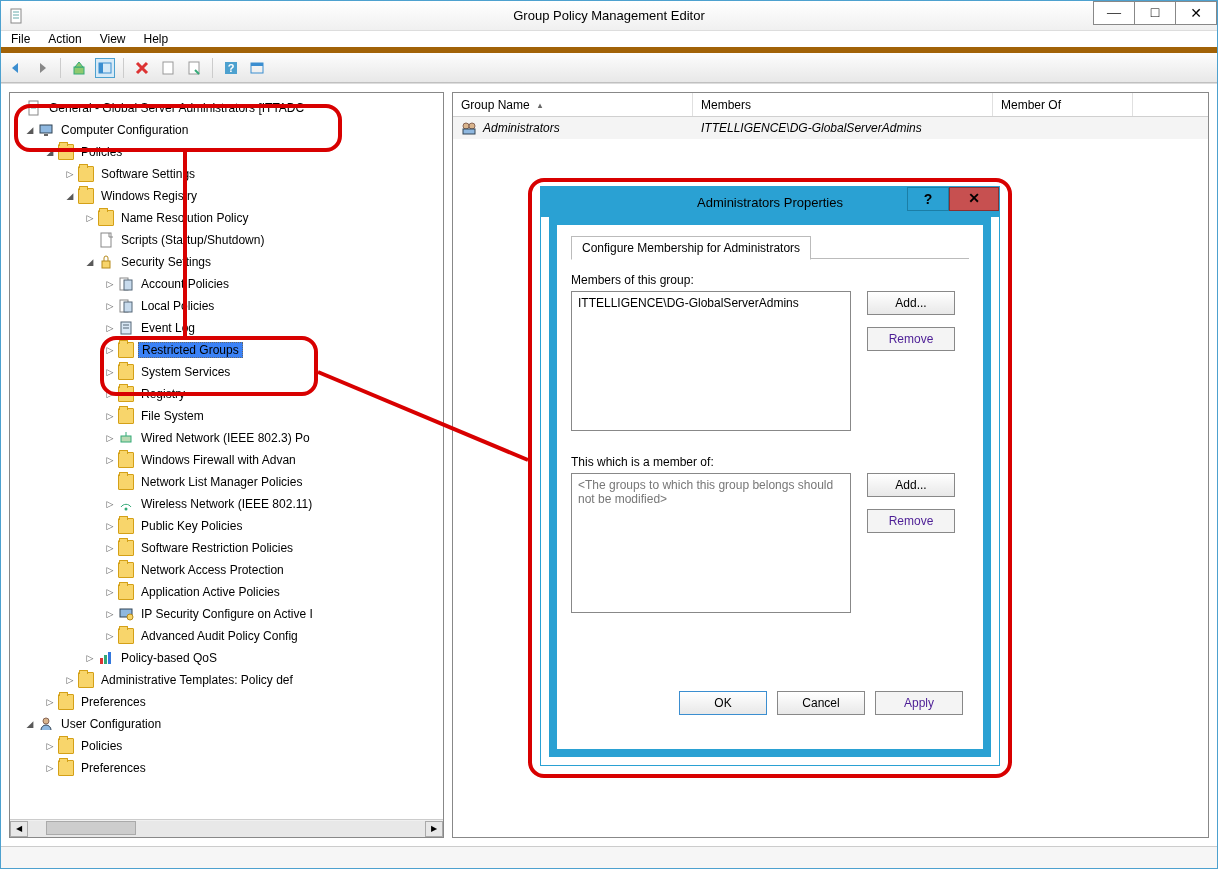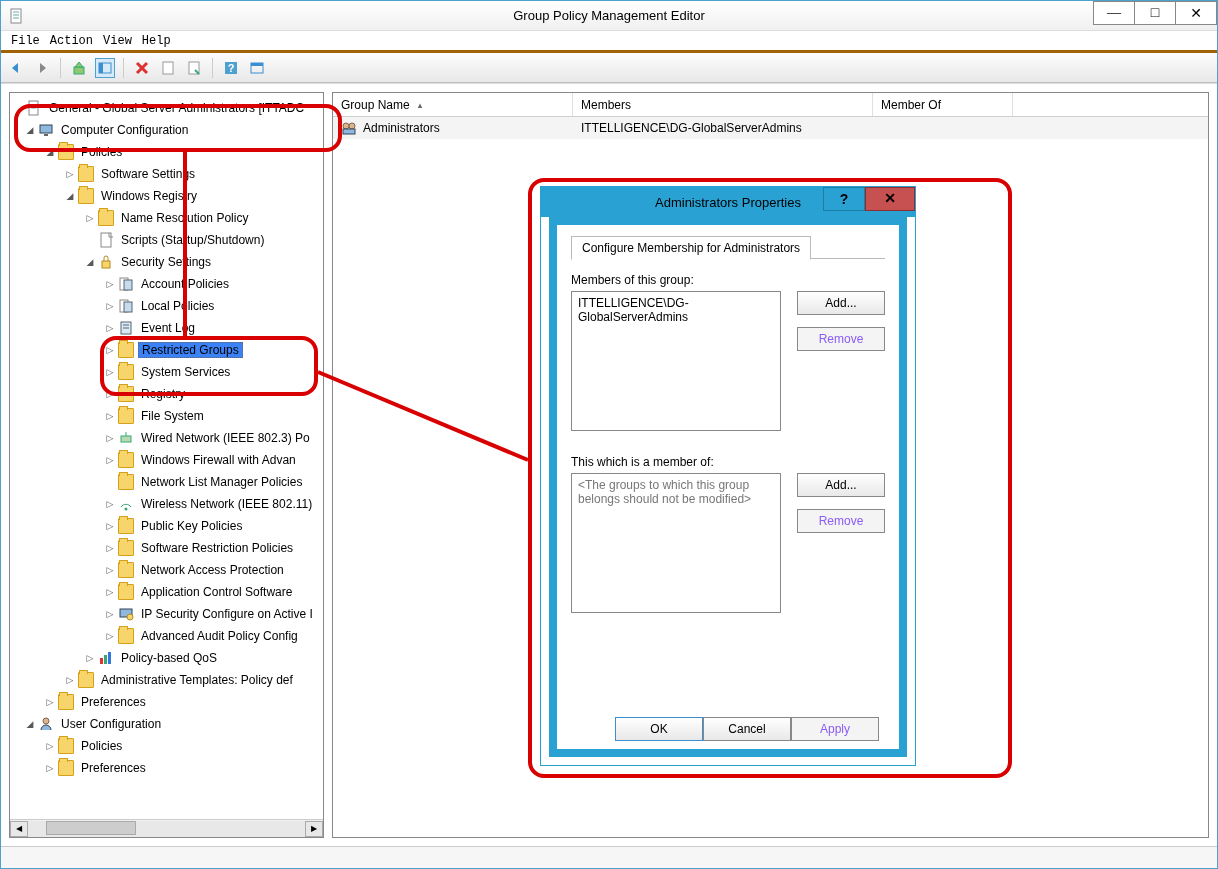--- a/index.html
+++ b/index.html
@@ -3,67 +3,67 @@
 <meta charset="utf-8">
 <style>
 * { box-sizing: border-box; margin: 0; padding: 0; }
 body { font-family: "Segoe UI", Tahoma, sans-serif; font-size: 12px; background: #fff; overflow: hidden; width: 1218px; height: 869px; position: relative; }
 .window { width: 1218px; height: 869px; border: 1px solid #4da1cf; background: #fff; display: flex; flex-direction: column; }
 .titlebar { height: 30px; background: linear-gradient(#fff, #f0f0f0); display: flex; align-items: center; position: relative; border-bottom: 1px solid #ddd; }
 .title-icon { width: 16px; height: 16px; margin: 0 8px; }
 .title-text { position: absolute; left: 50%; transform: translateX(-50%); font-size: 13px; color: #000; }
 .win-buttons { position: absolute; right: 0; top: 0; display: flex; }
 .win-btn { width: 42px; height: 24px; border: 1px solid #888; background: #fff; display: flex; align-items: center; justify-content: center; font-size: 14px; font-family: "Segoe UI Symbol"; cursor: default; margin-left: -1px; }
-.menubar { height: 22px; padding: 2px 10px; background: #fff; display: flex; gap: 10px; align-items: center; border-bottom: 3px solid #a16207; font-family: Liberation Mono, monospace; }
+.menubar { height: 22px; padding: 2px 10px; background: #fff; display: flex; gap: 18px; align-items: center; border-bottom: 6px solid #a16207; }
 .menu-item { font-size: 12px; cursor: default; }
 .toolbar { height: 30px; background: linear-gradient(#fdfdfd, #e8e8e8); border-bottom: 1px solid #c0c0c0; display: flex; align-items: center; padding: 0 5px; gap: 6px; }
 .tb-btn { width: 20px; height: 20px; display: flex; align-items: center; justify-content: center; }
 .tb-sep { width: 1px; height: 20px; background: #ccc; margin: 0 2px; }
 .client { flex: 1; display: flex; border-top: 1px solid #ddd; }
-.tree-pane { width: 315px; border: 1px solid #888; margin: 8px 4px 8px 8px; background: #fff; overflow: hidden; position: relative; display:flex; flex-direction:column;}
+.tree-pane { width: 435px; border: 1px solid #888; margin: 8px 4px 8px 8px; background: #fff; overflow: hidden; position: relative; display:flex; flex-direction:column;}
 .tree-scroll { flex:1; overflow: hidden; }
 .tree { padding: 4px 0; font-size: 12px; white-space: nowrap; }
 .tree-row { display: flex; align-items: center; height: 22px; padding-right: 4px; cursor: default; }
 .tree-row.selected .lbl { background: #3b82f6; border: 1px dotted #666; padding: 0 3px; }
 .tree-row .lbl { padding: 0 3px; }
 .toggle { width: 12px; text-align: center; color: #595959; font-size: 9px; margin-right: 2px; font-family:"Segoe UI Symbol"; }
 .ticon { width: 16px; height: 16px; margin-right: 4px; flex-shrink: 0; }
 .folder { background: #f8d56b; border: 1px solid #d4a017; border-radius: 1px; position: relative; }
 .folder::before { content:""; position:absolute; top:-3px; left:0; width:7px; height:3px; background:#f8d56b; border:1px solid #d4a017; border-bottom:none; border-radius:1px 1px 0 0;}
 .tree-hscroll { height:18px; border-top:1px solid #ccc; display:flex; align-items:center; background:#f0f0f0; }
 .hscroll-btn { width:18px; height:16px; border:1px solid #aaa; background:#e8e8e8; font-size:8px; text-align:center; line-height:14px;}
 .hscroll-track { flex:1; height:16px; background:#e8e8e8; position:relative; }
 .hscroll-thumb { position:absolute; left:18px; width:90px; height:14px; top:0; background:#cdcdcd; border:1px solid #aaa; }
 .list-pane { flex: 1; border: 1px solid #888; margin: 8px 8px 8px 4px; background: #fff; position: relative; }
 .list-header { display: flex; height: 24px; border-bottom: 1px solid #d0d0d0; background: #fff; }
 .col { border-right: 1px solid #e0e0e0; padding: 4px 8px; font-size: 12px; display: flex; align-items: center; }
 .col.sort::after { content: "▴"; font-size: 9px; margin-left: 8px; color: #666; }
 .list-row { display: flex; height: 22px; align-items: center; background: #f4f4f4; }
-.list-row .cell { padding: 0 8px; display: flex; align-items: center; }
+.list-row .cell { padding: 0 8px; display: flex; align-items: center; font-style: italic; }
 .row-icon { width: 16px; height: 16px; margin-right: 6px; display:inline-flex; align-items:center; justify-content:center;}
 .statusbar { height: 22px; border-top: 1px solid #ccc; background: #f6f6f6; }
 
 
-.dialog { position: absolute; left: 540px; top: 186px; width: 376px; height: 580px; background: #fff; border: 1px solid #2aa1d3; }
+.dialog { position: absolute; left: 540px; top: 186px; width: 460px; height: 580px; background: #fff; border: 1px solid #2aa1d3; }
 .dlg-titlebar { height: 30px; background: #2aa1d3; display: flex; align-items: center; justify-content: center; position: relative; color: #000; font-size: 13px; }
 .dlg-titlebar .dwin { position: absolute; right: 0; top: 0; display: flex; }
 .dlg-help { width: 42px; height: 24px; background: #2aa1d3; border: 1px solid #1b7ea6; font-size: 14px; font-weight: bold; text-align: center; line-height: 22px; }
 .dlg-close { width: 50px; height: 24px; background: #c75050; border: 1px solid #8b2f2f; font-size: 14px; font-family:"Segoe UI Symbol"; font-weight: bold; text-align: center; line-height: 22px; }
 .dlg-inner { position: absolute; top: 30px; left: 8px; right: 8px; bottom: 8px; background: #fff; border: 8px solid #2aa1d3; }
 .dlg-body { padding: 10px 14px 14px 14px; height: 100%; position:relative; }
 .tab { display: inline-block; border: 1px solid #bbb; border-bottom: 1px solid #fff; padding: 4px 10px; background: #fff; position: relative; top: 1px; font-size: 12px; }
 .tab-line { border-bottom: 1px solid #bbb; margin-top: -1px; }
 .section-lbl { margin: 14px 0 4px 0; font-size: 12px; }
 .listbox { width: 280px; height: 140px; border: 1px solid #888; background: #fff; padding: 4px 6px; font-size: 12px; color: #000; }
 .listbox.gray { color: #777; }
 .btn { width: 88px; height: 24px; border: 1px solid #888; background: linear-gradient(#fff,#e8e8e8); font-size: 12px; margin-bottom: 12px; cursor: default; }
-.btn.disabled { color: #8b5cf6; background: #f4f4f4; }
+.btn.disabled { color: #4c1d95; background: #f4f4f4; }
 .sec-row { display: flex; gap: 16px; align-items: flex-start; }
 .btn-col { display: flex; flex-direction: column; }
-.dlg-actions { position: absolute; bottom: 8px; right: 20px; display: flex; }
+.dlg-actions { position: absolute; bottom: 34px; right: 20px; display: flex; gap: 10px; }
 .dlg-actions .btn { margin: 0; }
 
 
 .callout { position: absolute; border: 4px solid #d80000; border-radius: 16px; pointer-events: none; }
 svg.connector { position: absolute; pointer-events: none; }
 </style>
 </head>
 <body>
 
 <div class="window">
@@ -288,21 +288,21 @@
               <span class="lbl">Software Restriction Policies</span>
             </div>
         <div class="tree-row" style="padding-left:94px">
               <span class="toggle">▷</span>
               <span class="ticon folder"></span>
               <span class="lbl">Network Access Protection</span>
             </div>
         <div class="tree-row" style="padding-left:94px">
               <span class="toggle">▷</span>
               <span class="ticon folder"></span>
-              <span class="lbl">Application Control Software</span>
+              <span class="lbl">Application Active Policies</span>
             </div>
         <div class="tree-row" style="padding-left:94px">
               <span class="toggle">▷</span>
               <span class="ticon"><svg width="16" height="16">
                   <rect x="2" y="3" width="12" height="8" fill="#8fb8e0" stroke="#345"></rect>
                   <circle cx="12" cy="11" r="3" fill="#f8d56b" stroke="#b58a1c"></circle>
                 </svg></span>
               <span class="lbl">IP Security Configure on Active I</span>
             </div>
         <div class="tree-row" style="padding-left:94px">

